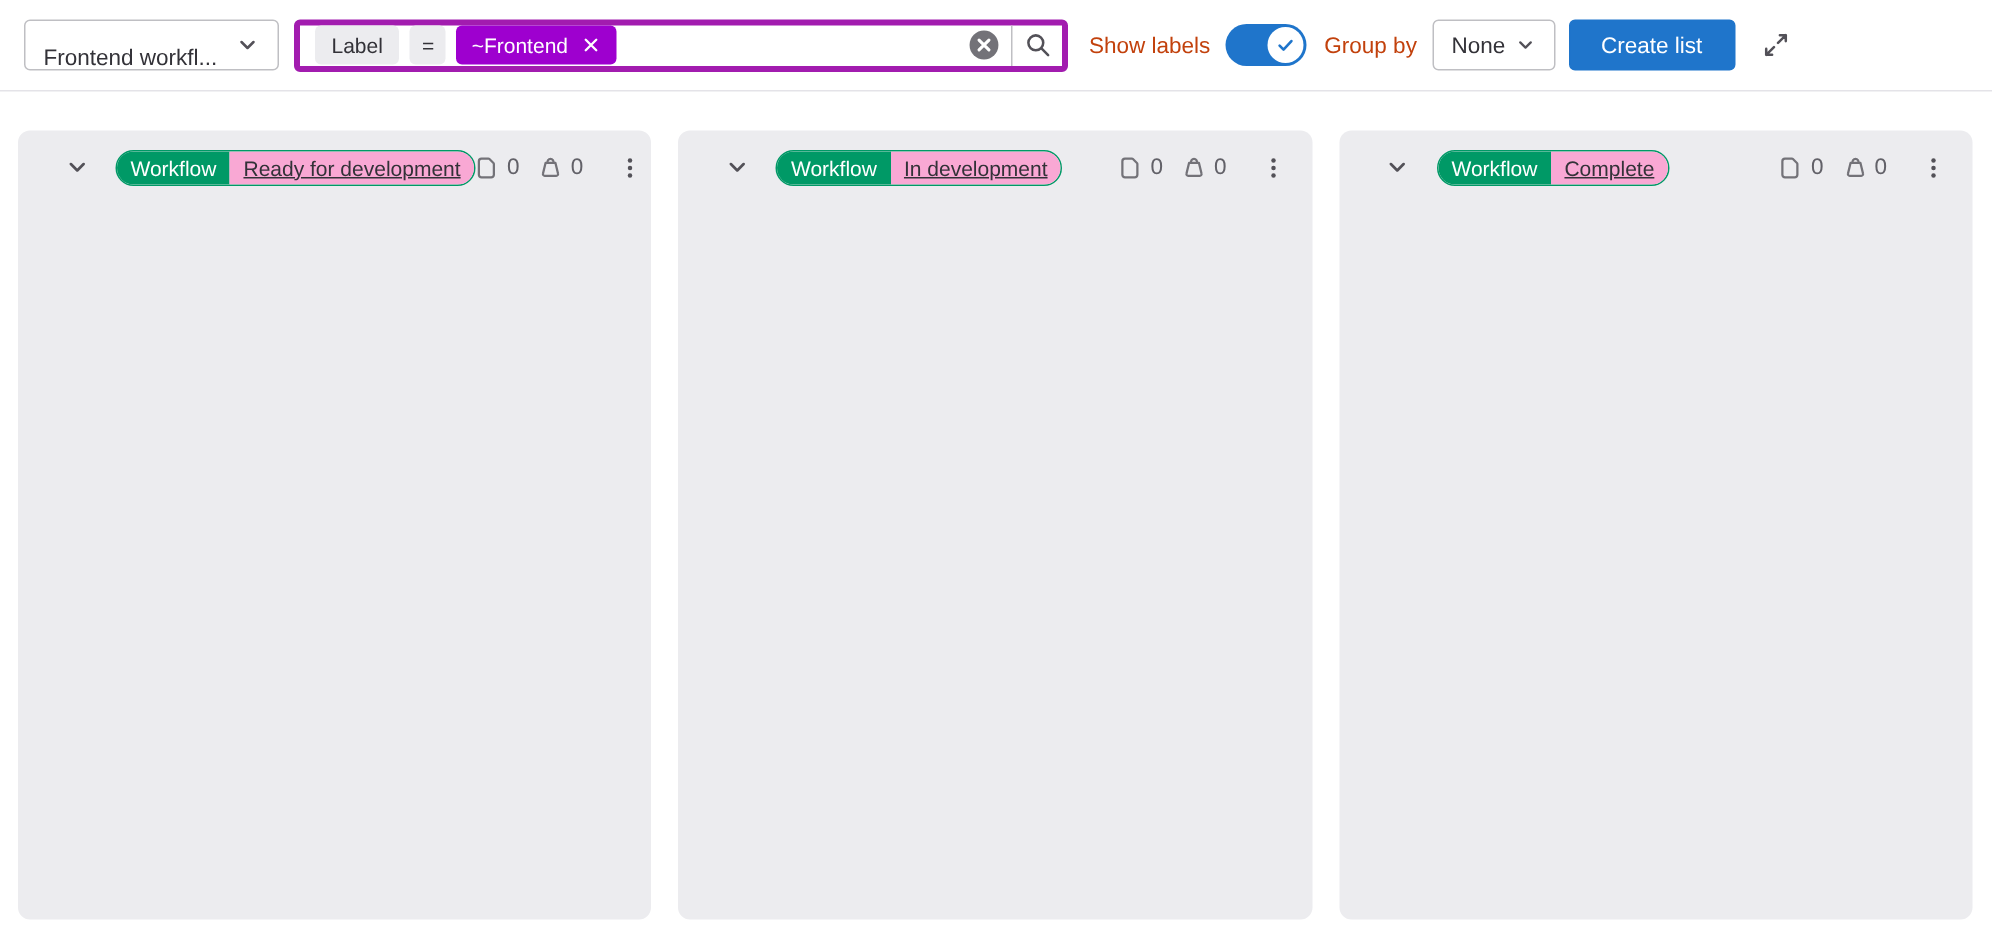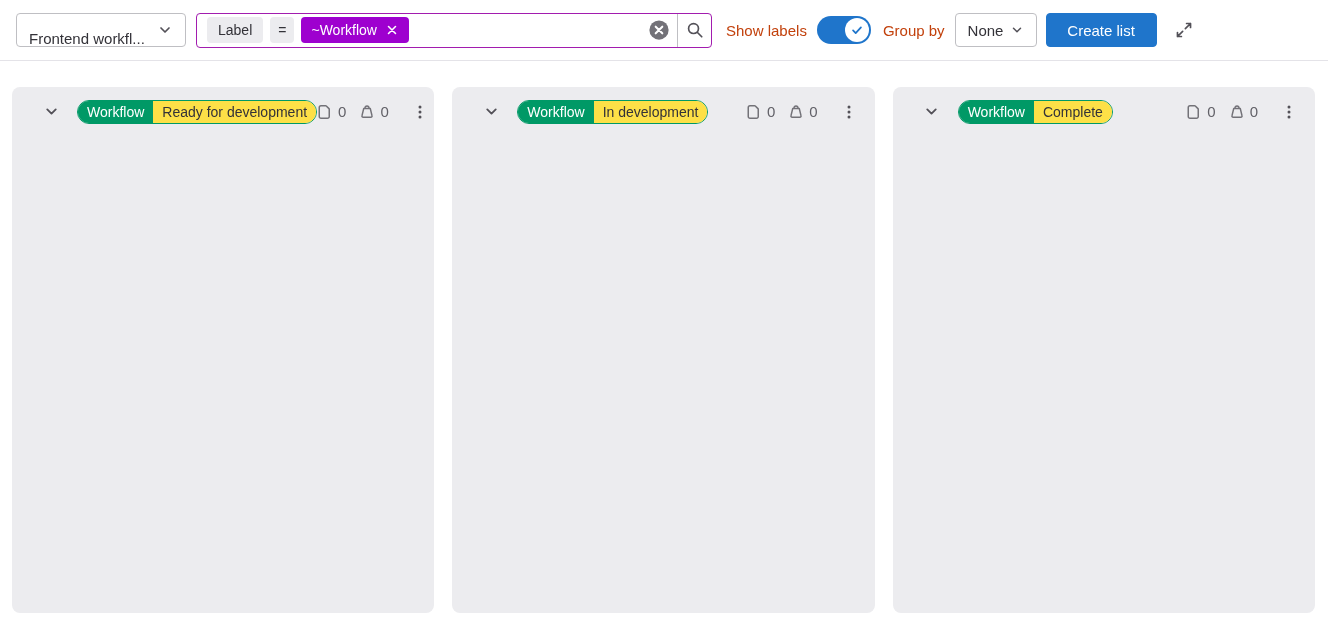--- a/index.html
+++ b/index.html
@@ -44,21 +44,21 @@
     overflow: hidden;
     text-overflow: ellipsis;
     margin-top: 17px;
   }
   .icon { display: inline-flex; flex: none; align-items: center; justify-content: center; }
 
   .filter-bar {
     margin-left: 10px;
     width: 516px;
     height: 35px;
-    border: 1px solid #a21caf;
+    border: 4px solid #a21caf;
     border-radius: 4px;
     display: flex;
     align-items: center;
     padding-left: 10px;
     flex: none;
     background: #fff;
   }
   .token { display: inline-flex; align-items: center; margin-right: 8px; }
   .token-part {
     height: 26px;
@@ -166,24 +166,25 @@
     font-size: 14px;
     flex: none;
     cursor: default;
   }
   .scoped-label .scope-key {
     color: #fff;
     display: inline-flex; align-items: center;
     padding: 0 9px;
   }
   .scoped-label .scope-value {
-    background: #fde047;
+    background: #f9a8d4;
     color: #333238;
     display: inline-flex; align-items: center;
     padding: 0 9px;
+    text-decoration: underline;
   }
   .list-stats {
     margin-left: auto;
     display: flex;
     align-items: center;
     color: #626168;
     font-size: 15px;
   }
   .stat { display: inline-flex; align-items: center; gap: 5px; }
   .stat + .stat { margin-left: 13px; }
@@ -208,21 +209,21 @@
           <path d="M4 6l4 4 4-4" fill="none" stroke="#535158" stroke-width="1.7" stroke-linecap="round" stroke-linejoin="round"></path>
         </svg>
     </span>
   </button>
 
   <div class="filter-bar">
     <span class="token">
       <span class="token-part token-type">Label</span>
       <span class="token-part token-op">=</span>
       <span class="token-part token-value" style="background:#9e00cf;">
-        <span>~Workflow</span>
+        <span>~Frontend</span>
         <span class="icon">
           <svg width="14" height="14" viewBox="0 0 16 16">
               <path d="M4 4l8 8M12 4l-8 8" stroke="#ffffff" stroke-width="1.8" stroke-linecap="round"></path>
             </svg>
         </span>
       </span>
     </span>
     <span class="filter-input-space"></span>
     <button class="clear-btn">
       <span class="icon">

